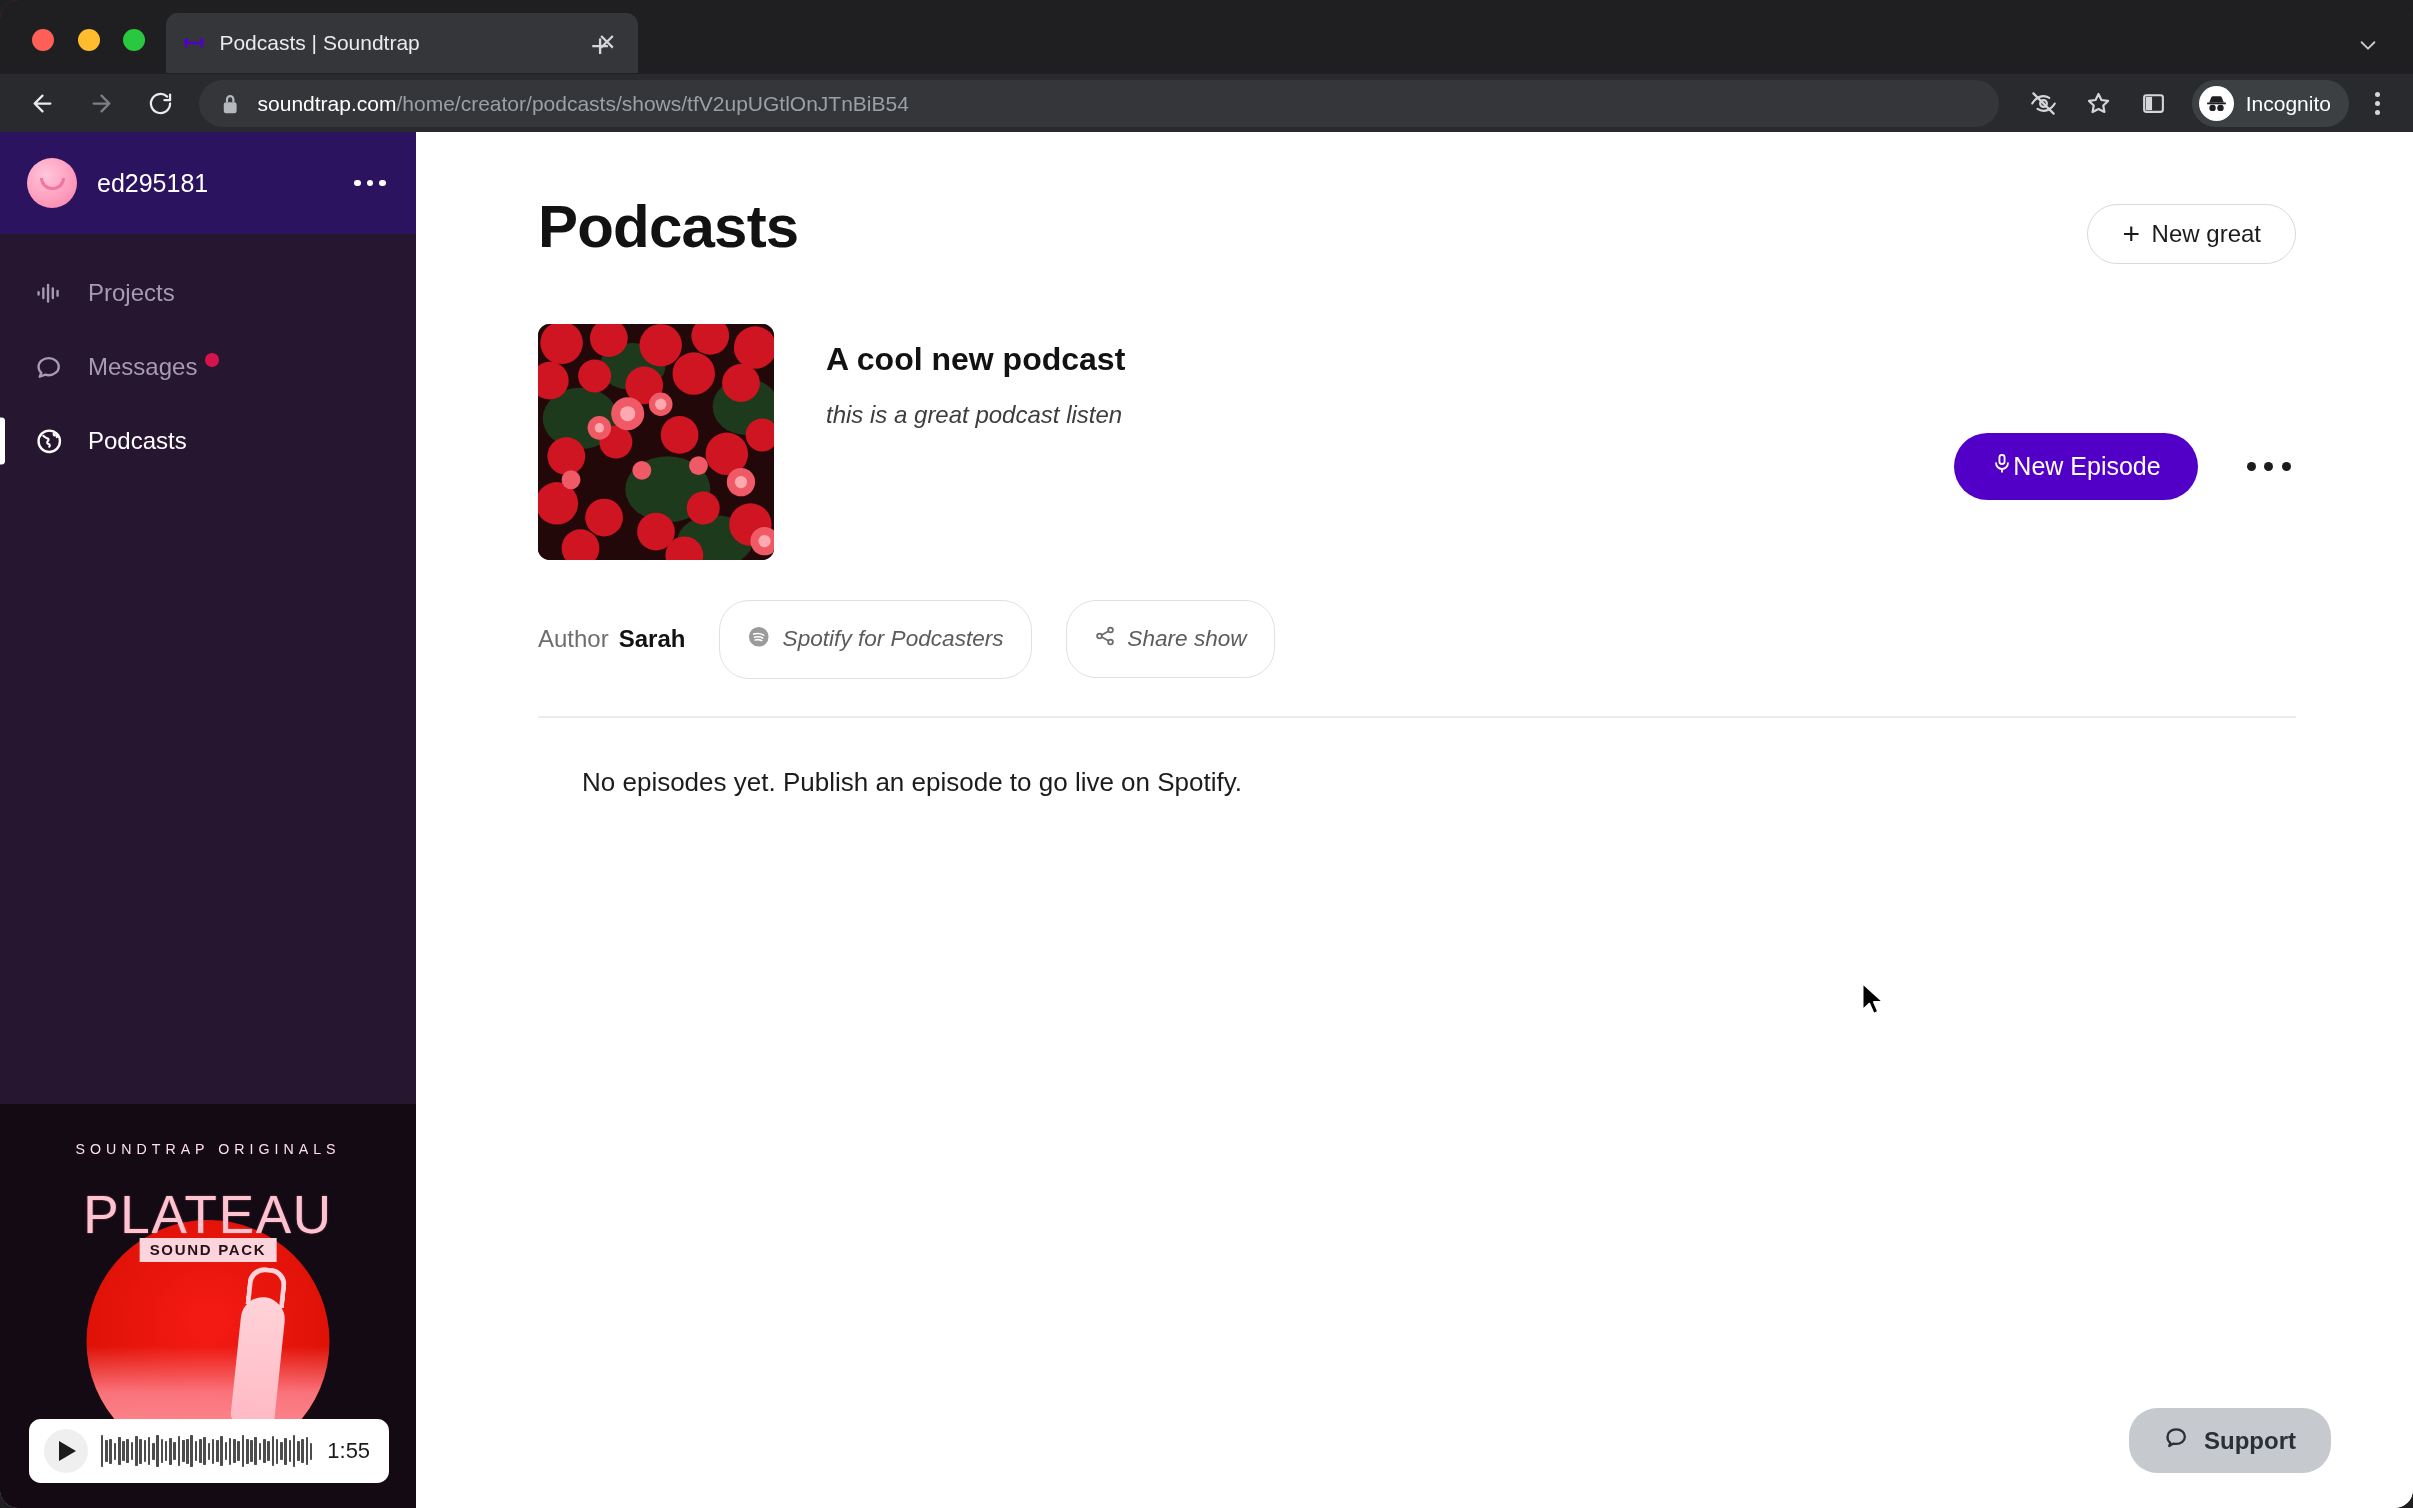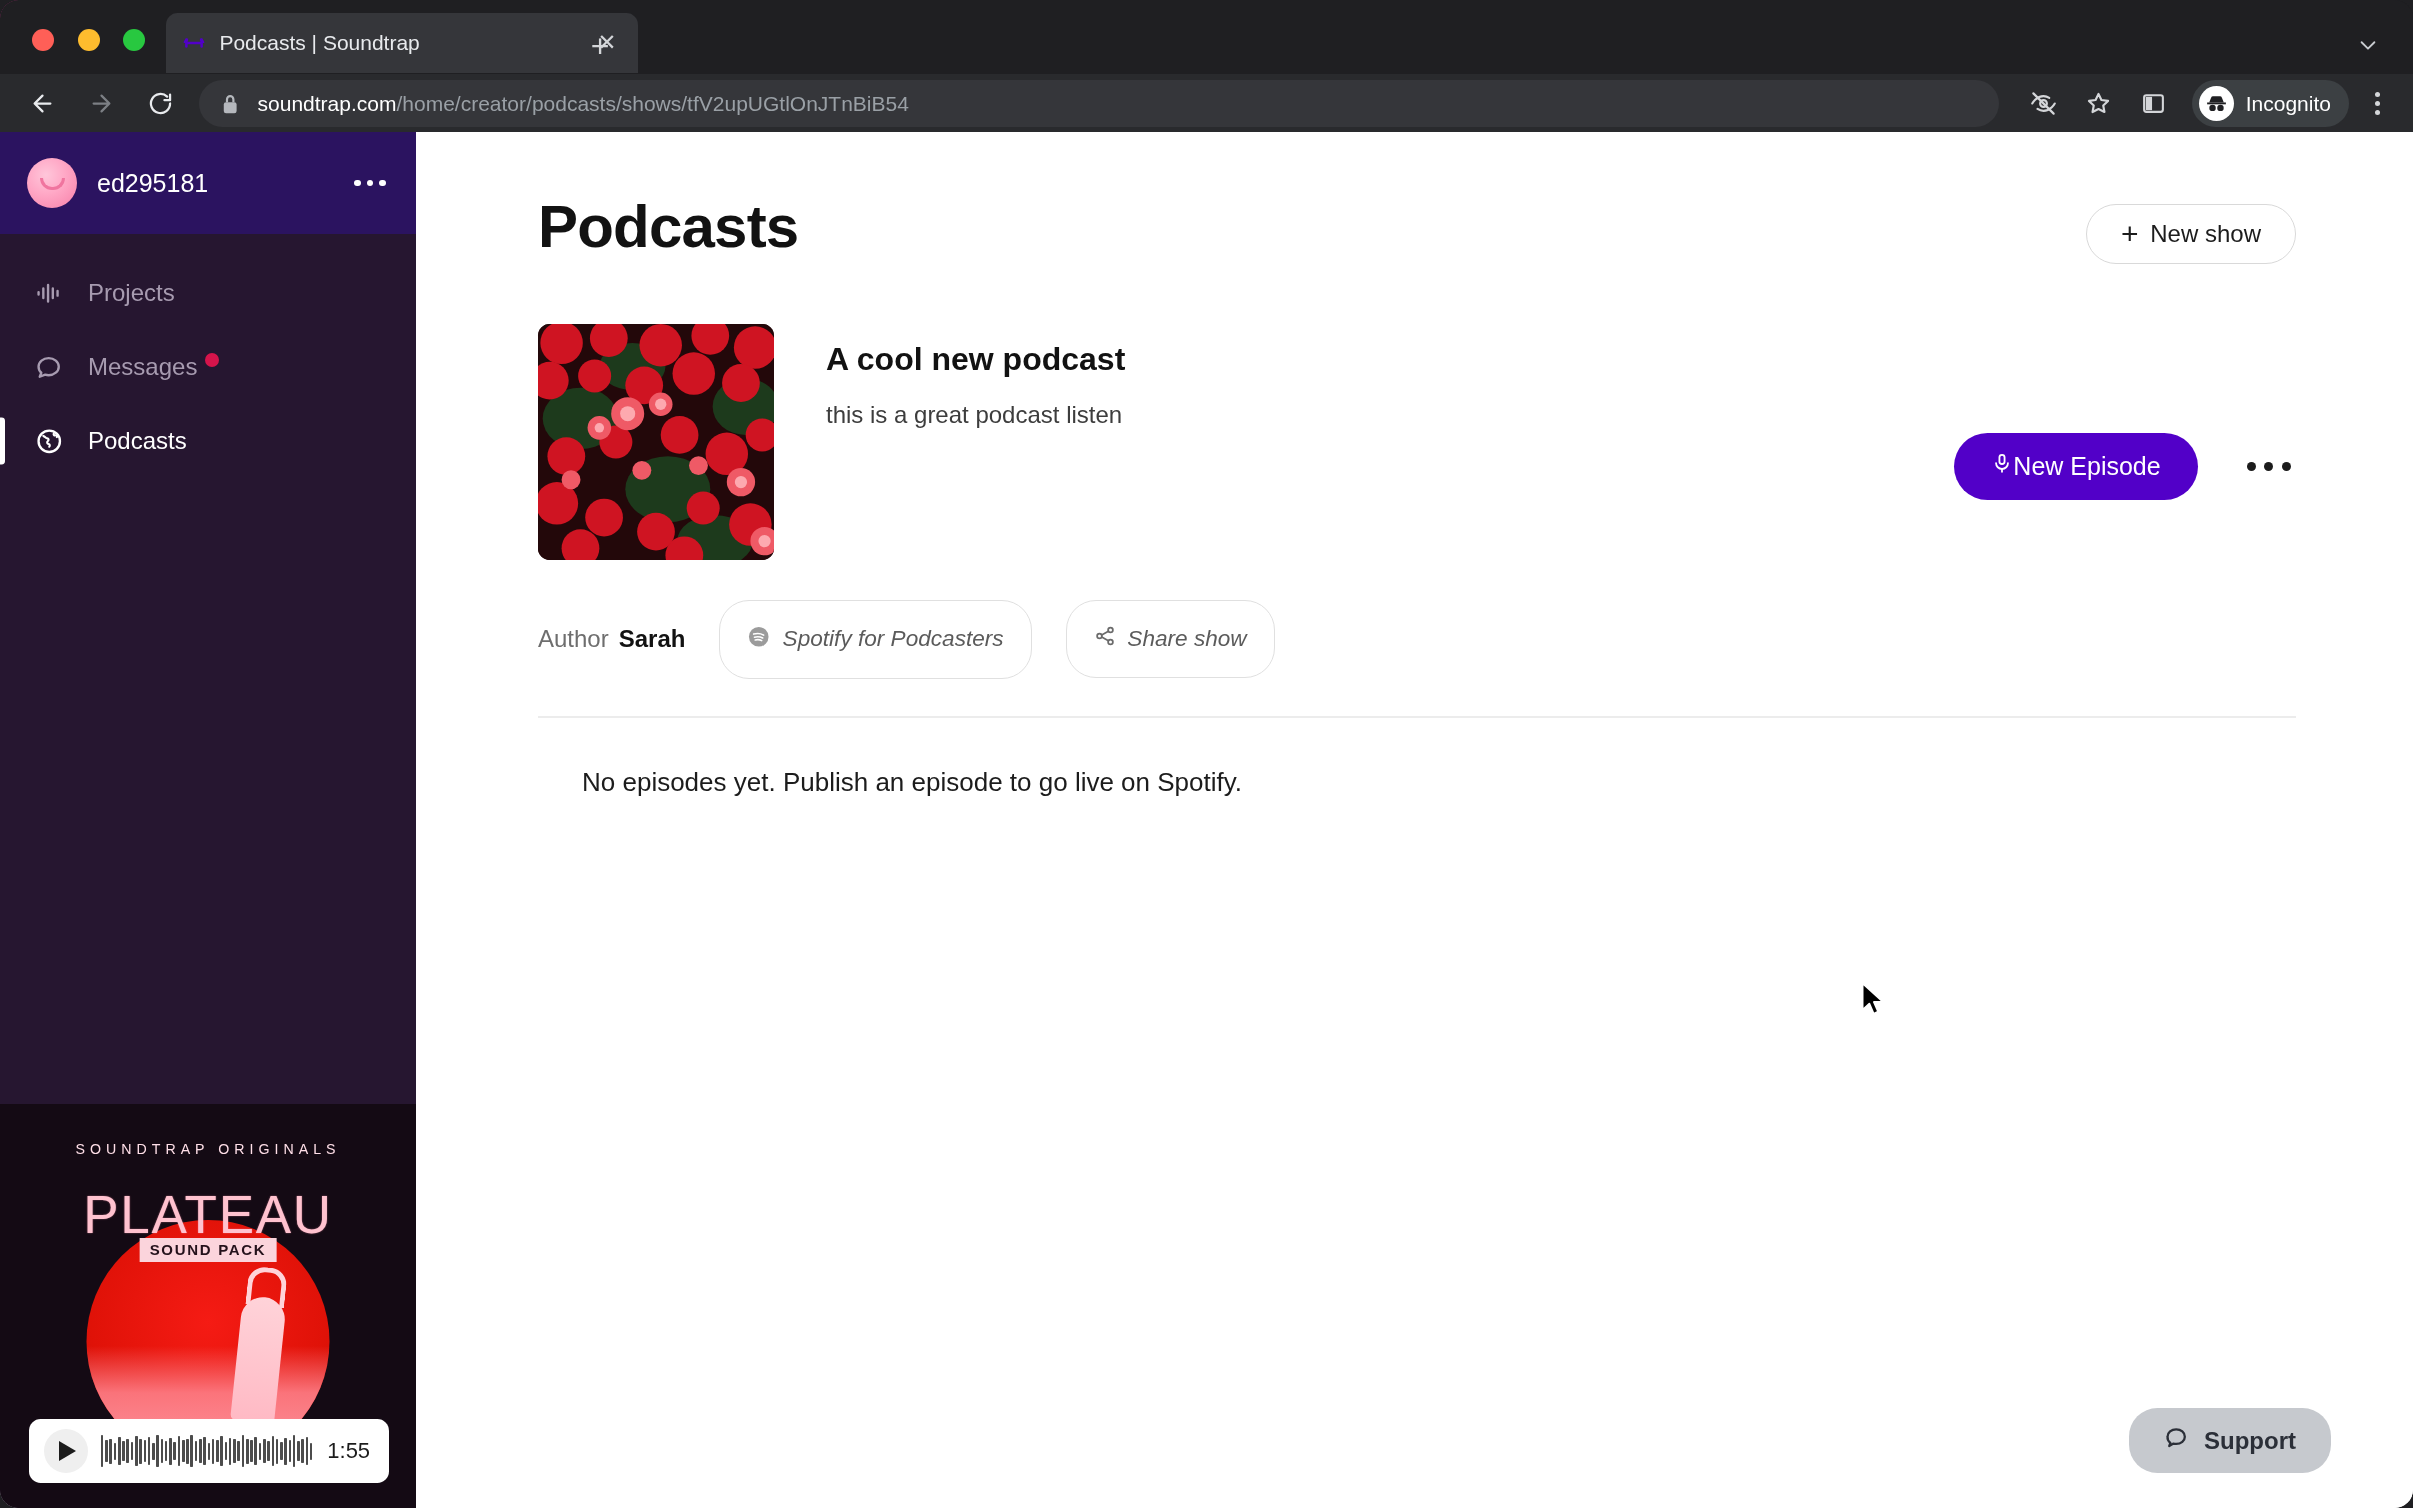--- a/index.html
+++ b/index.html
@@ -254,21 +254,21 @@
     display: flex; align-items: flex-start; margin-top: 60px;
   }
   .cover {
     width: 236px; height: 236px; border-radius: 11.7px; flex: 0 0 auto;
     overflow: hidden; position: relative;
     background: #2a0e10;
   }
   .cover .flowers { position: absolute; inset: 0; }
   .show-meta { flex: 1 1 auto; padding-left: 52px; padding-top: 17px; }
   .show-title { font-size: 32px; font-weight: bold; color: #121212; }
-  .show-desc { font-size: 24px; color: #3d3d3d; margin-top: 23.5px; }
+  .show-desc { font-size: 24px; color: #3d3d3d; margin-top: 23.5px; font-style: italic; }
 
   .show-actions {
     flex: 0 0 auto; display: flex; align-items: center;
     padding-top: 109px;
   }
   .new-episode-btn {
     display: flex; align-items: center; 
     background: #5200c8; color: #ffffff;
     border-radius: 34px; padding: 18.4px 37px;
     font-size: 25px; font-weight: 500;
@@ -521,21 +521,21 @@
       </div>
     </div>
 
     <div class="main">
       <div class="content">
 
         <div class="page-head">
           <div class="page-title">Podcasts</div>
           <div class="new-show-btn">
             <span class="plus">+</span>
-            <span>New show</span>
+            <span>New great</span>
           </div>
         </div>
 
         <div class="show-row">
           <div class="cover">
             <svg class="flowers" viewBox="0 0 100 100" preserveAspectRatio="none">
               <rect width="100" height="100" fill="#23080a"></rect>
               <g fill="#1d3a1c">
                 <ellipse cx="18" cy="40" rx="16" ry="13"></ellipse>
                   <ellipse cx="55" cy="70" rx="18" ry="14"></ellipse>

